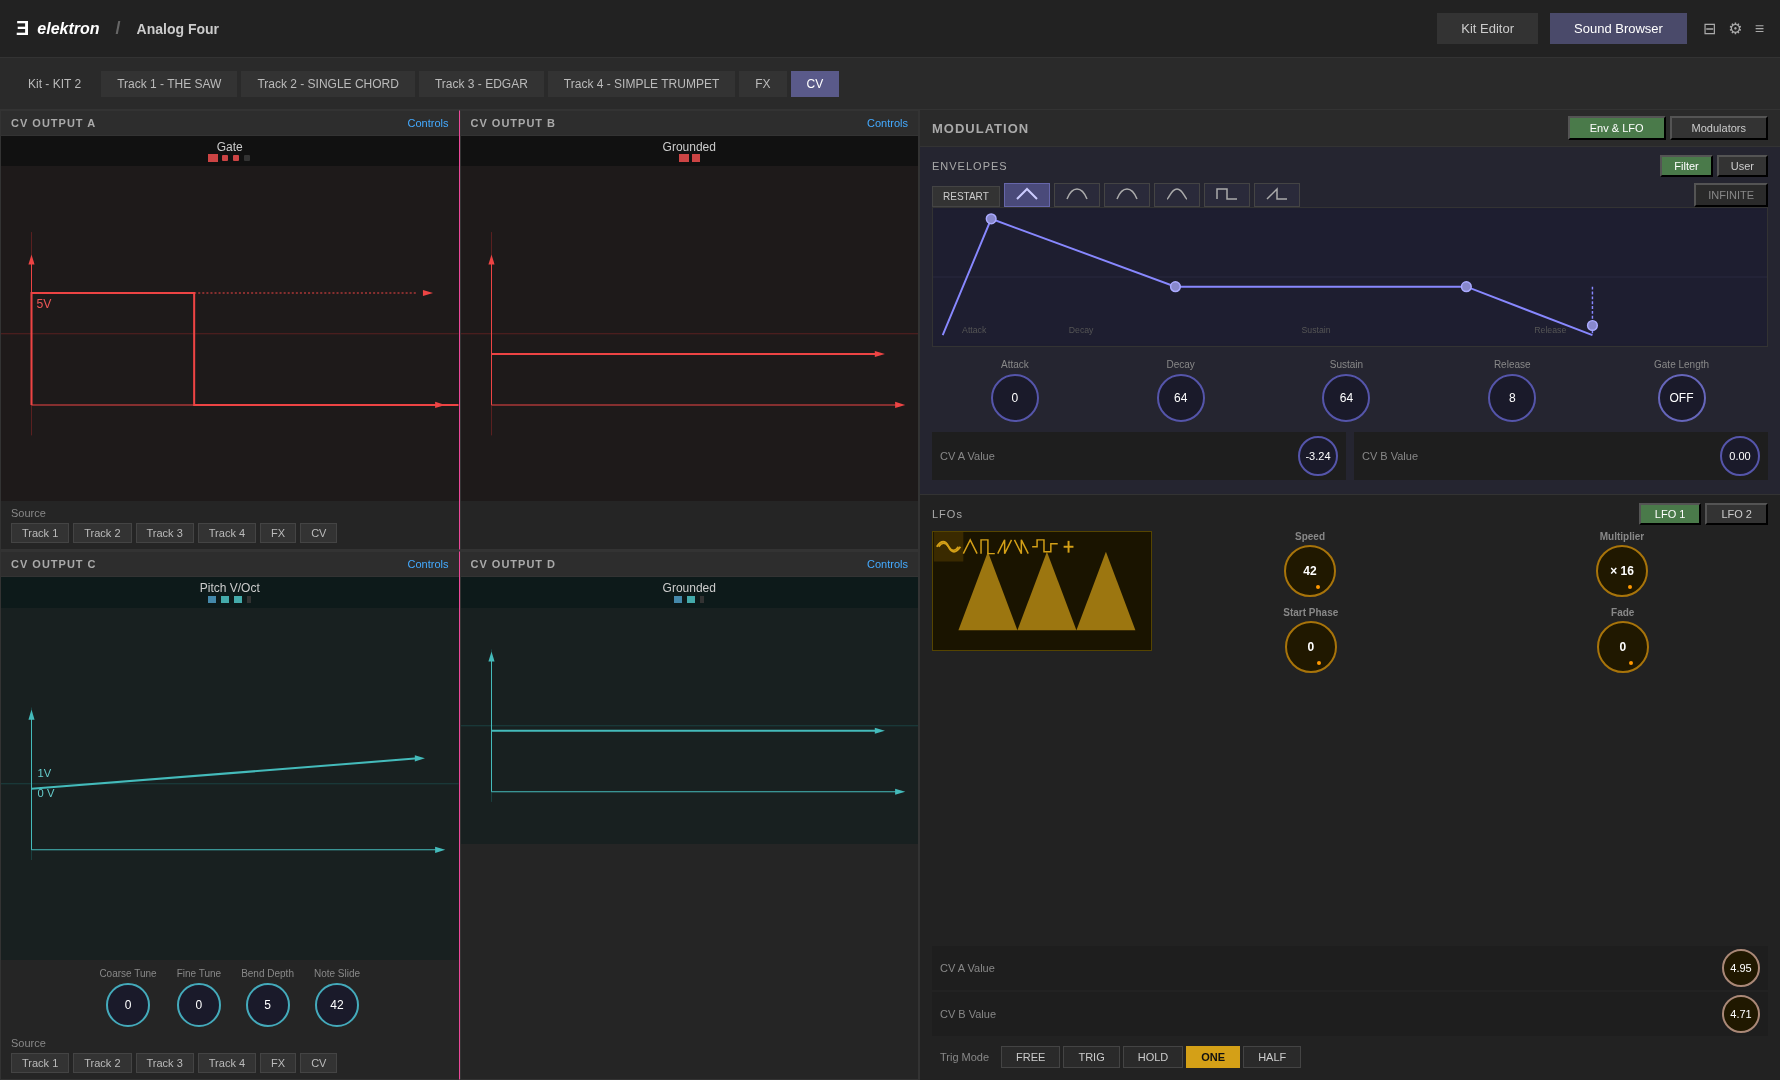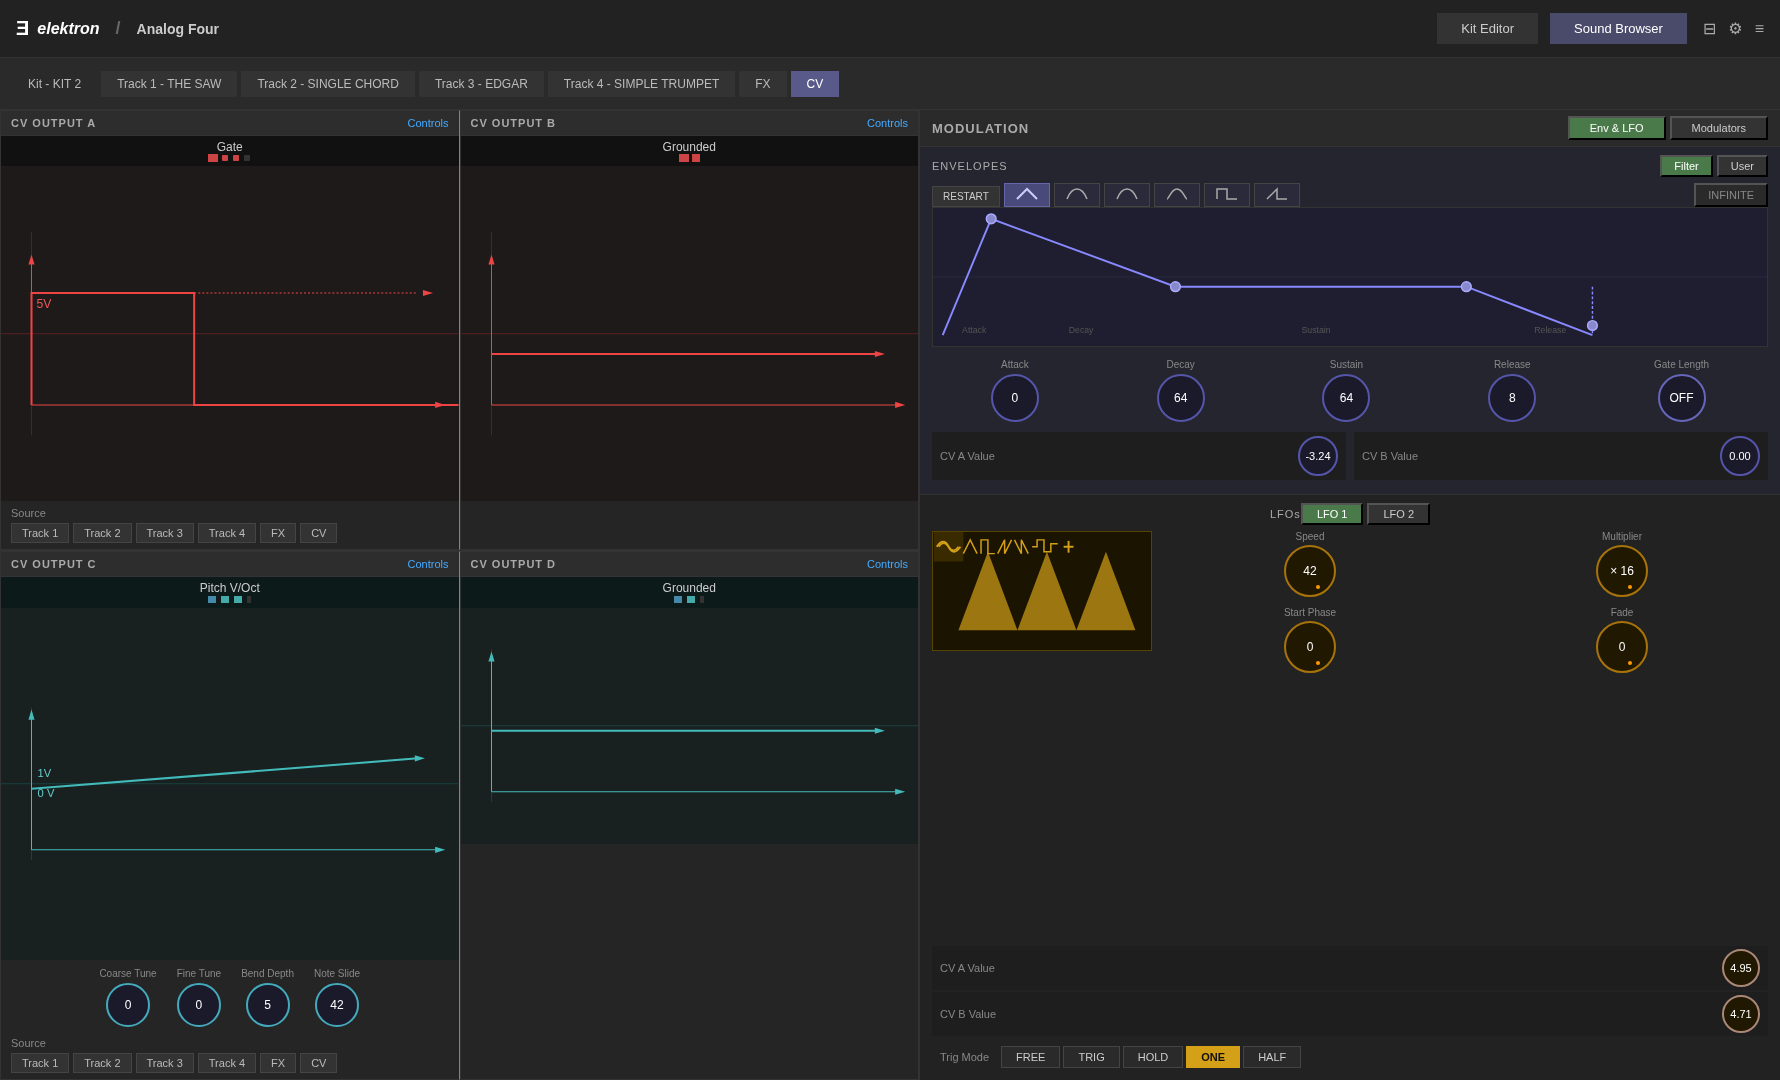--- a/index.html
+++ b/index.html
@@ -92,27 +92,27 @@
     .env-knob.special { border-color: #66b; }
     .env-knob-val { color: #fff; font-size: 12px; }
     
     .cv-value-row { display: flex; align-items: center; padding: 4px 8px; background: #1e1e1e; margin: 2px 0; }
     .cv-val-label { color: #888; font-size: 11px; flex: 1; }
     .cv-val-knob { width: 40px; height: 40px; border-radius: 50%; border: 2px solid #55a; background: #1a1a2a; display: flex; align-items: center; justify-content: center; }
     .cv-val-num { color: #fff; font-size: 11px; }
     
     
     .lfo-section { flex: 1; padding: 8px 12px; display: flex; flex-direction: column; }
-    .lfo-header { display: flex; justify-content: center; align-items: center; margin-bottom: 6px; }
+    .lfo-header { display: flex; justify-content: space-between; align-items: center; margin-bottom: 6px; }
     .lfo-title { color: #aaa; font-size: 11px; letter-spacing: 1px; }
     .lfo-tabs { display: flex; gap: 4px; }
     .lfo-tab { padding: 3px 14px; background: #333; color: #ccc; font-size: 11px; cursor: pointer; }
     .lfo-tab.active { background: #4a7a4a; color: #fff; }
     
-    .lfo-content { display: flex; gap: 12px; flex: 1; }
+    .lfo-content { display: flex; gap: 12px; flex: 1; font-weight: bold; }
     .lfo-display { background: #1a1400; border: 1px solid #554400; width: 220px; height: 120px; position: relative; overflow: hidden; }
     .lfo-display svg { width: 100%; height: 100%; }
     .lfo-knob-group { display: flex; flex-direction: column; align-items: center; gap: 3px; }
     .lfo-knob-label { color: #888; font-size: 10px; }
     .lfo-knob { width: 52px; height: 52px; border-radius: 50%; border: 2px solid #a8740a; background: #201800; display: flex; align-items: center; justify-content: center; position: relative; }
     .lfo-knob-val { color: #fff; font-size: 12px; }
     .lfo-knob-dot { width: 4px; height: 4px; background: #f90; border-radius: 50%; position: absolute; bottom: 6px; right: 14px; }
     
     .lfo-cv-rows { margin-top: 6px; }
     .lfo-cv-row { display: flex; align-items: center; padding: 3px 8px; background: #1e1e1e; margin: 2px 0; }

